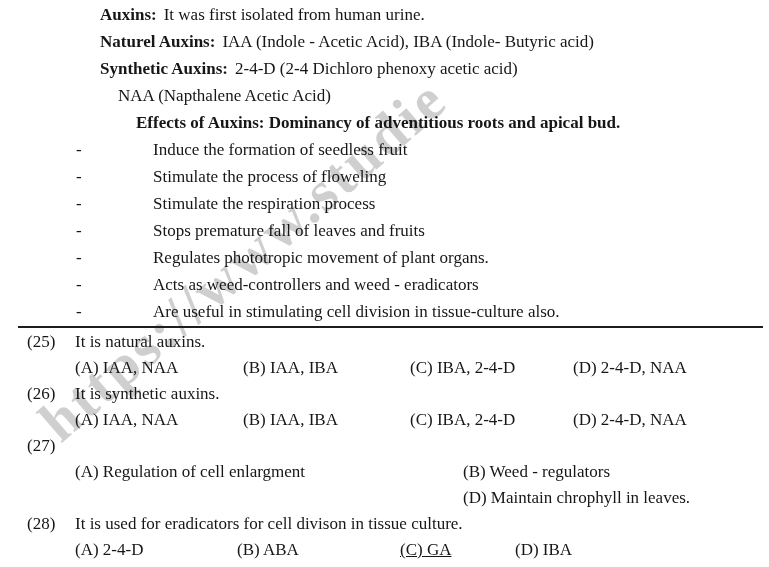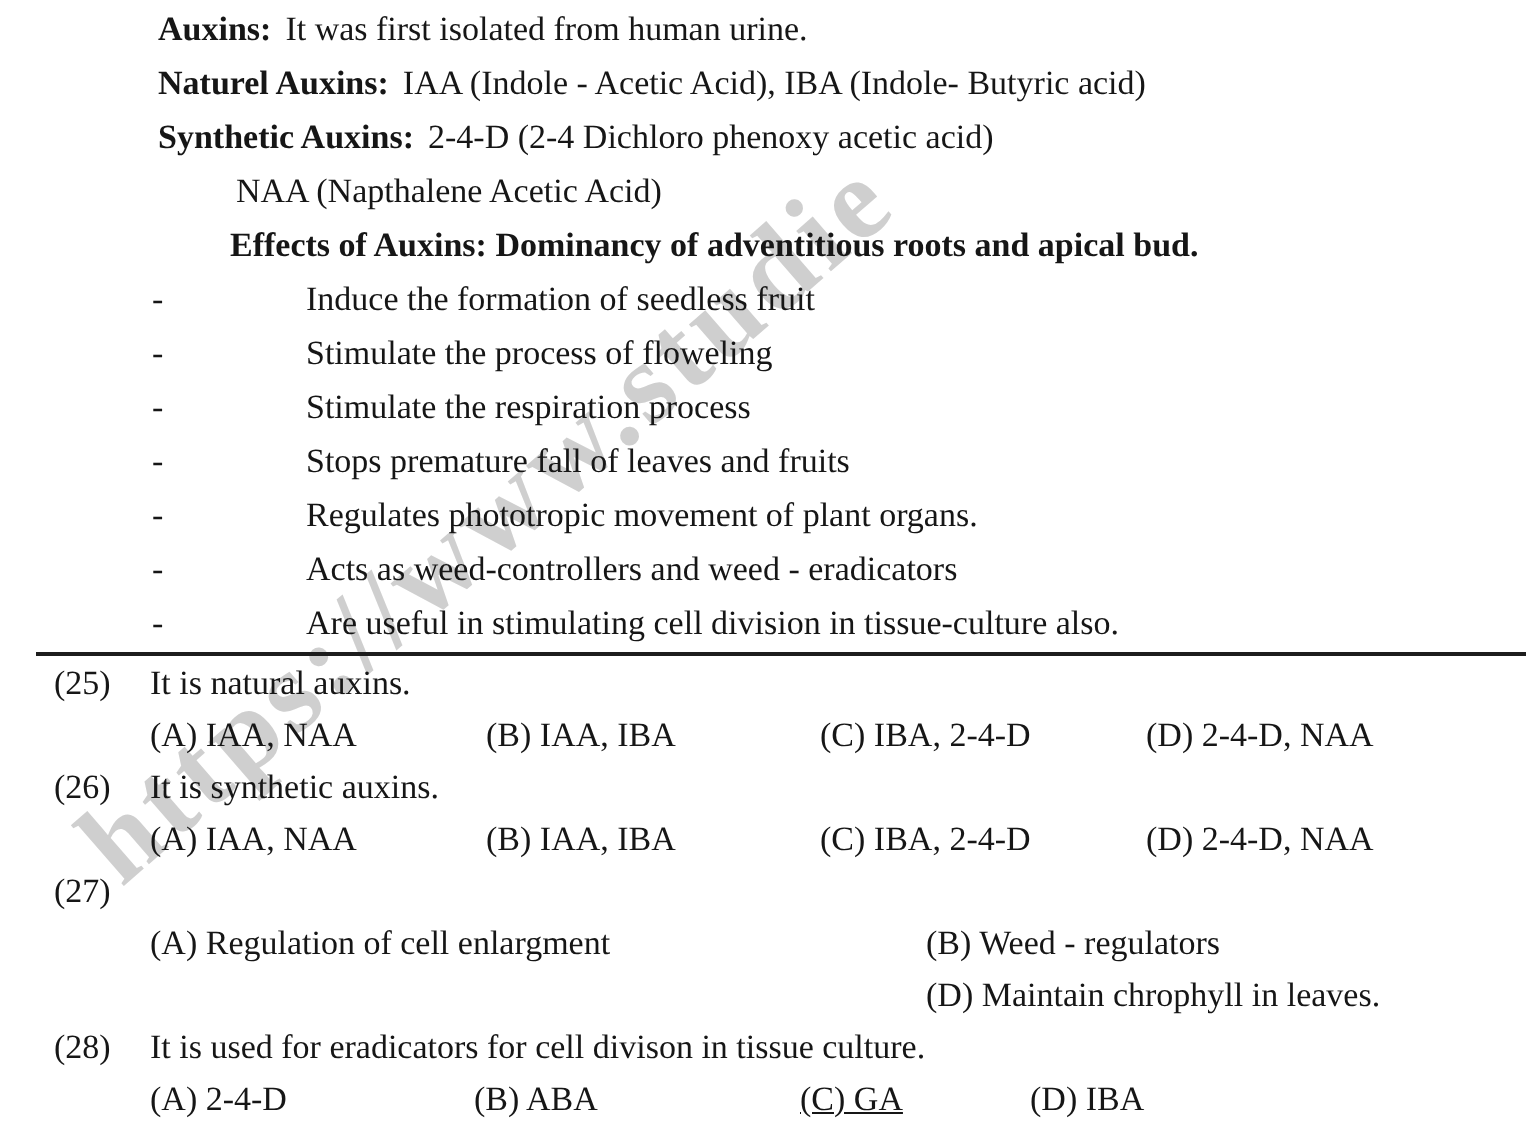--- a/index.html
+++ b/index.html
@@ -8,21 +8,21 @@
     overflow:hidden; font-family:"Liberation Serif","DejaVu Serif",serif;
     font-size:17px; color:#161616;
   }
   .watermark {
     position:absolute; left:26px; top:404px; z-index:0;
     transform:rotate(-41deg); transform-origin:0 0;
     font-size:58px; font-weight:bold; letter-spacing:3px;
     color:rgba(168,168,168,0.55); white-space:nowrap; user-select:none;
   }
   .content { position:absolute; inset:0; z-index:1; padding-top:1px; }
-  .note-line { height:27px; line-height:27px; padding-left:79px; white-space:nowrap; }
+  .note-line { height:27px; line-height:27px; padding-left:100px; white-space:nowrap; }
   .note-line.indent { padding-left:118px; }
   .note-label { font-weight:bold; }
   .note-label + .note-text { margin-left:7px; }
   .effects { font-weight:bold;margin-left:36px; }
   .bullet-line { position:relative; height:27px; line-height:27px; padding-left:153px; white-space:nowrap; }
   .bullet-dash { position:absolute; left:76px; }
   .divider { border:none; border-top:2px solid #1d1d1d; margin:1px 6px 1px 18px; }
   .q-line { position:relative; height:26px; line-height:26px; padding-left:75px; white-space:nowrap; }
   .q-num { position:absolute; left:27px; }
   .opt-row { position:relative; height:26px; line-height:26px; }

